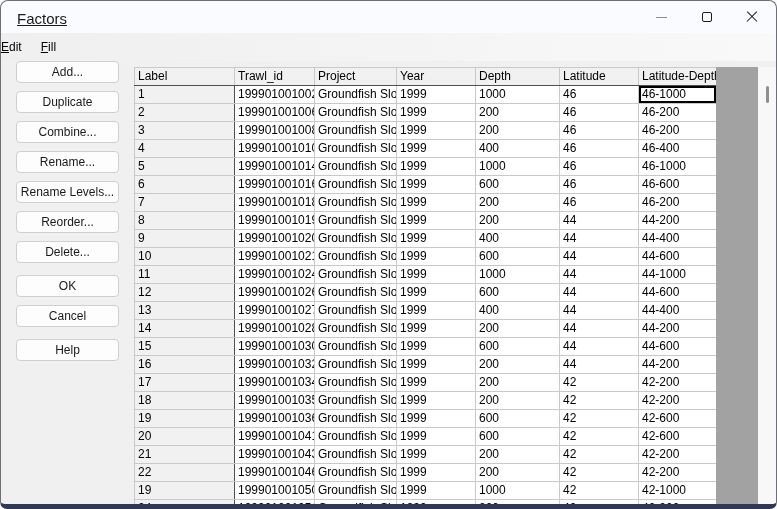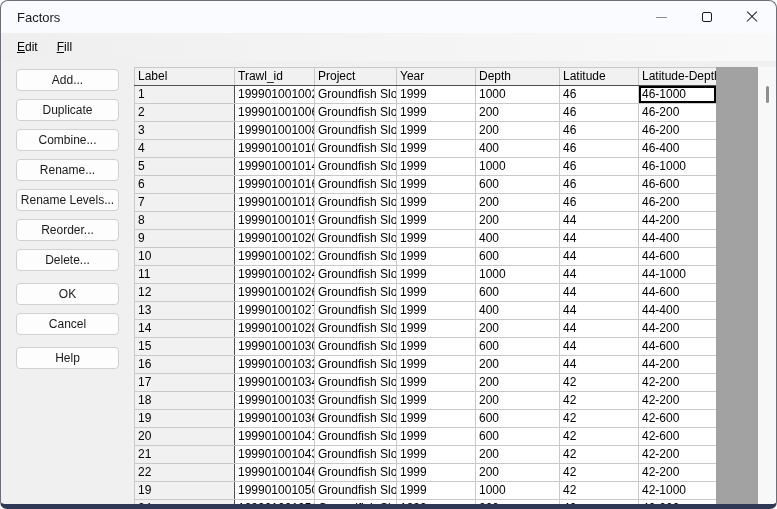--- a/index.html
+++ b/index.html
@@ -9,43 +9,43 @@
     position:absolute; left:0; top:0; width:777px; height:509px;
     background:#f0f0f0;
     border:1px solid #6e6e78;
     border-bottom:5px solid #2f3854;
     border-radius:8px 8px 7px 7px;
     overflow:hidden;
   }
 
   
   .titlebar { position:relative; height:32px; background:#f9fbfe; border-radius:8px 8px 0 0; }
-  .title { position:absolute; left:16px; top:9px; font-size:13px; color:#1a1a1a; }
+  .title { position:absolute; left:16px; top:9px; font-size:15px; color:#1a1a1a;text-decoration:underline; }
   .win-controls { position:absolute; right:2px; top:0; height:32px; display:flex; }
   .win-btn { width:45px; height:32px; display:flex; align-items:center; justify-content:center; cursor:default; background:transparent; border:none; }
   .glyph-min { width:11px; height:0; border-top:1px solid #8c8c8c; }
   .glyph-max { width:10px; height:10px; border:1.2px solid #1a1a1a; border-radius:2px; }
   .glyph-close { position:relative; width:12px; height:12px; }
   .glyph-close::before, .glyph-close::after {
     content:""; position:absolute; left:-1px; top:5px; width:14px; height:1.3px; background:#1a1a1a;
   }
   .glyph-close::before { transform:rotate(45deg); }
   .glyph-close::after  { transform:rotate(-45deg); }
 
   
-  .menubar { height:28px; display:flex; align-items:center; padding-left:16px; gap:19px;
+  .menubar { height:28px; display:flex; align-items:center; gap:19px;
     background:linear-gradient(to right,#efefef,#f9f9f9); }
   .menu-item { font-size:12px; color:#000; }
   .menu-item::first-letter { text-decoration:underline; }
 
   
   .dlg-body { position:relative; width:775px; height:443px; }
 
   
-  .sidebar { position:absolute; left:15px; top:8px; width:103px; display:flex; flex-direction:column; }
+  .sidebar { position:absolute; left:15px; top:0; width:103px; display:flex; flex-direction:column; }
   .btn-group { display:flex; flex-direction:column; gap:8px; margin-bottom:12px; }
   .side-btn { height:22px; background:#fdfdfd; border:1px solid #d0d0d0; border-radius:4px;
     font-family:inherit; font-size:12px; color:#1a1a1a; line-height:20px; }
 
   
   .grid-wrap { position:absolute; left:133px; top:6px; width:756px; bottom:0; }
   .grid-filler { position:absolute; left:582px; top:0; width:42px; bottom:0; background:#a2a2a2; }
   .vscroll { position:absolute; left:624px; top:0; width:18px; bottom:0; background:#f8f8f8; }
   .vthumb { position:absolute; left:8px; top:19px; width:3px; height:17px; background:#8f8f8f; border-radius:2px; }
 

